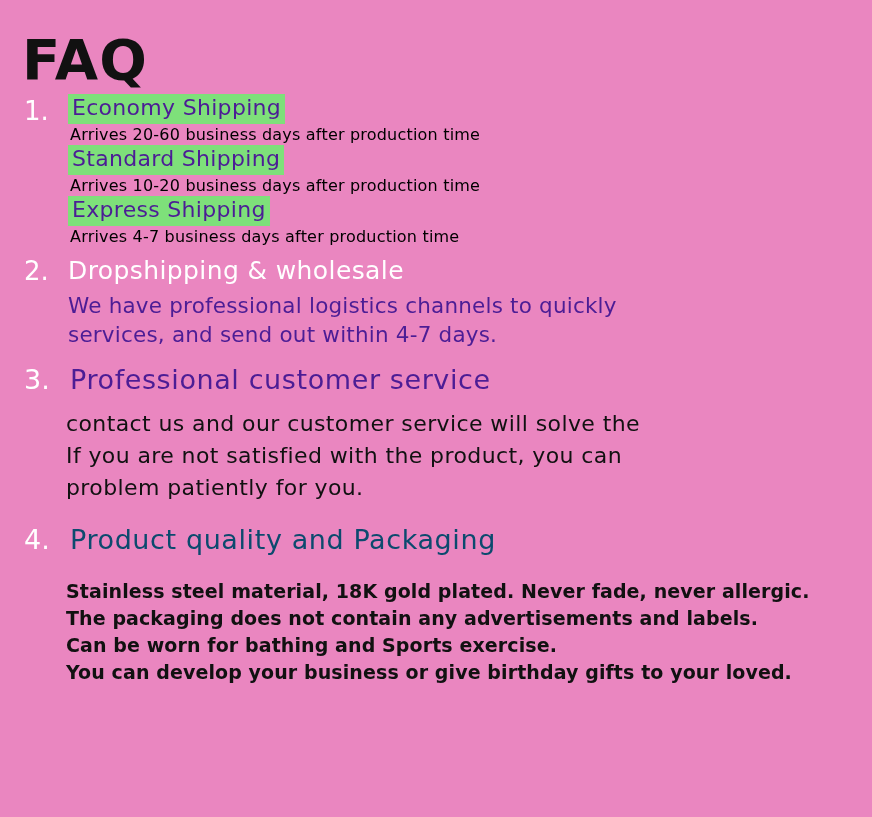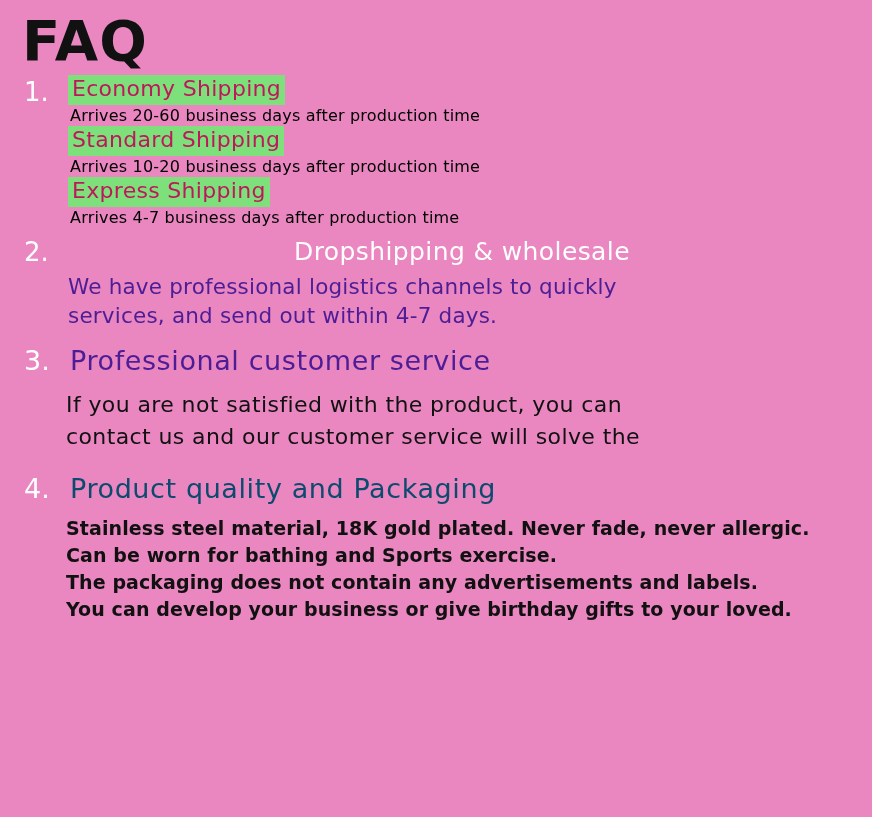--- a/index.html
+++ b/index.html
@@ -12,21 +12,21 @@
     background: #ea86c0;
     font-family: "DejaVu Sans", sans-serif;
     overflow: hidden;
   }
   .page {
     position: relative;
     width: 872px;
     height: 817px;
     background: #ea86c0;
     box-sizing: border-box;
-    padding: 5px 16px 0 18px;
+    padding: 24px 16px 0 18px;
   }
   .faq-title {
     font-size: 56px;
     font-weight: bold;
     color: #111;
     letter-spacing: 1px;
     line-height: 1;
     margin: 8px 0 6px 4px;
     font-family: "DejaVu Sans", sans-serif;
   }
@@ -48,21 +48,21 @@
     margin-left: 50px;
     color: #ffffff;
     font-size: 23px;
     line-height: 1.25;
     letter-spacing: 0.5px;
   }
   .sec1 .lines { margin-left: 50px; margin-top: 2px; }
   .hl {
     display: inline-block;
     background: #7ee07a;
-    color: #be185d;
+    color: #4c1d95;
     font-size: 22px;
     line-height: 1.3;
     padding: 0 4px 1px 4px;
     letter-spacing: 0.3px;
   }
   .plain {
     color: #000000;
     font-size: 16px;
     line-height: 1.35;
     letter-spacing: 0.2px;
@@ -70,21 +70,20 @@
   }
   
   .sec2 { margin-top: 8px; }
   .sec2 .num { font-size: 26px; left: 6px; top: 0px; }
   .sec2 .head {
     margin-left: 50px;
     color: #ffffff;
     font-size: 25px;
     letter-spacing: 0.4px;
     line-height: 1.2;
-    text-align: center;
   }
   .sec2 .para {
     margin-left: 50px;
     margin-top: 5px;
     color: #4c1d95;
     font-size: 21.5px;
     line-height: 1.38;
     letter-spacing: 0.2px;
   }
   
@@ -110,21 +109,21 @@
   .sec4 .num { font-size: 27px; left: 6px; top: 0px; }
   .sec4 .head {
     margin-left: 52px;
     color: #0c4a6e;
     font-size: 27px;
     letter-spacing: 0.6px;
     line-height: 1.2;
   }
   .sec4 .para {
     margin-left: 48px;
-    margin-top: 10px;
+    margin-top: 22px;
     color: #111;
     font-size: 19px;
     line-height: 1.42;
     font-weight: bold;
     letter-spacing: 0.1px;
   }
 </style>
 </head>
 <body>
 
@@ -150,29 +149,30 @@
     <div class="para">
       <div>We have professional logistics channels to quickly</div>
       <div>services, and send out within 4-7 days.</div>
     </div>
   </div>
 
   <div class="item sec3">
     <span class="num">3.</span>
     <div class="head">Professional customer service</div>
     <div class="para">
+      <div>contact us and our customer service will solve the</div>
       <div>If you are not satisfied with the product, you can</div>
-      <div>contact us and our customer service will solve the</div>
+      <div>problem patiently for you.</div>
     </div>
   </div>
 
   <div class="item sec4">
     <span class="num">4.</span>
     <div class="head">Product quality and Packaging</div>
     <div class="para">
       <div>Stainless steel material, 18K gold plated. Never fade, never allergic.</div>
+      <div>The packaging does not contain any advertisements and labels.</div>
       <div>Can be worn for bathing and Sports exercise.</div>
-      <div>The packaging does not contain any advertisements and labels.</div>
       <div>You can develop your business or give birthday gifts to your loved.</div>
     </div>
   </div>
 
 </div>
 
 </body></html>

